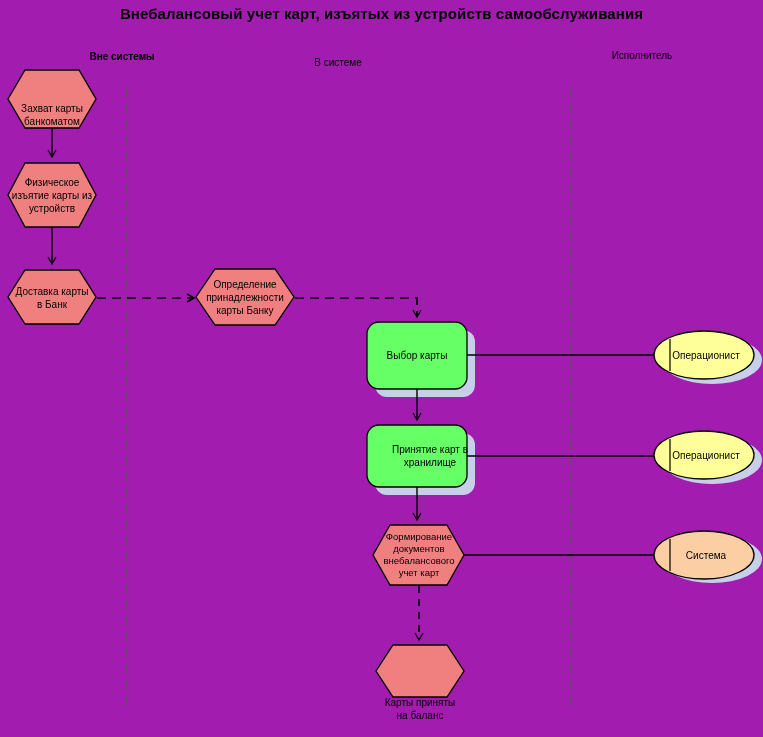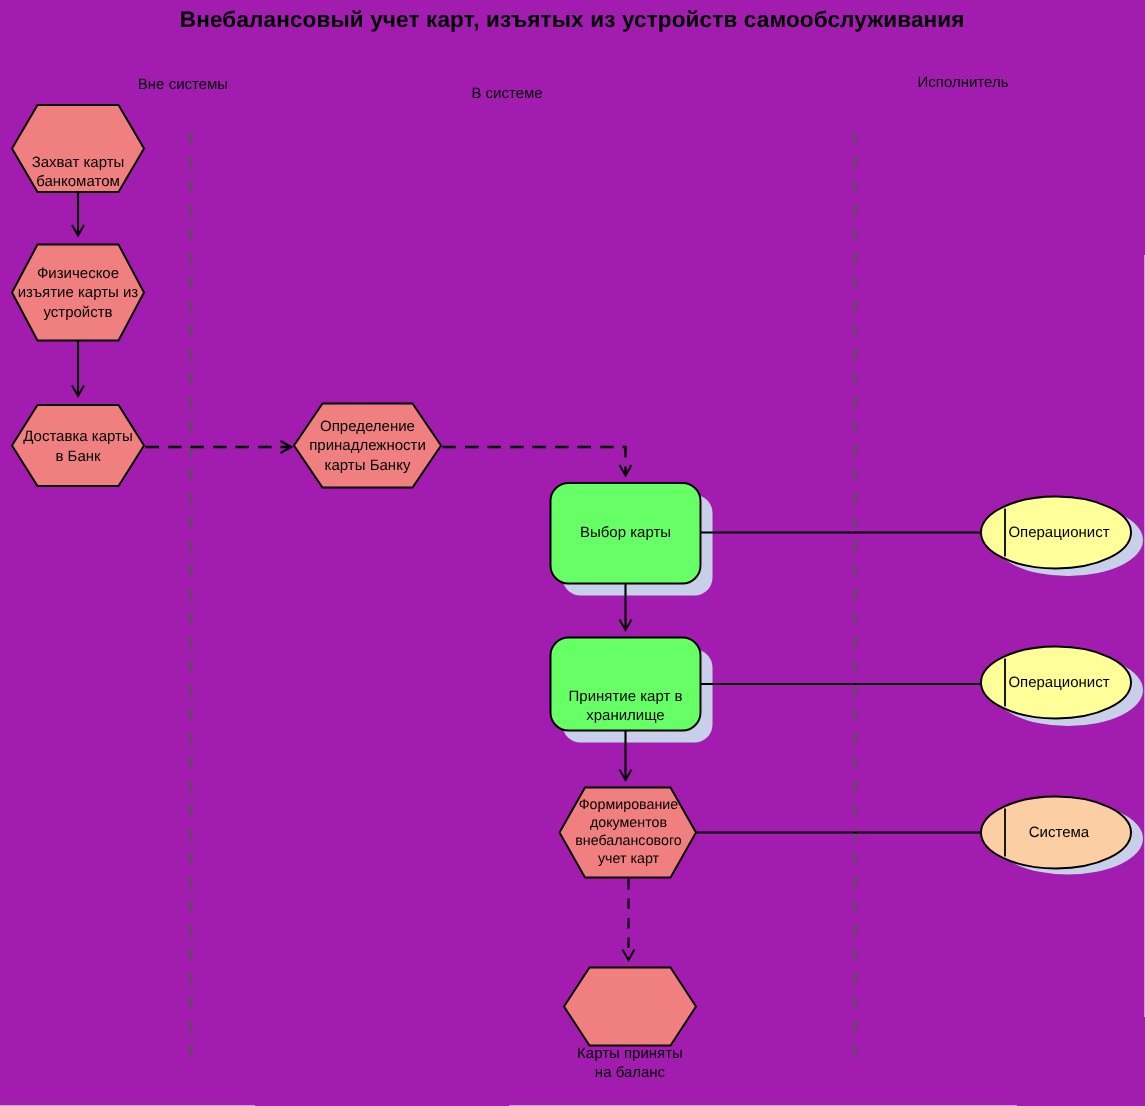--- a/index.html
+++ b/index.html
@@ -152,36 +152,36 @@
       <ellipse cx="704" cy="455" rx="50" ry="24" fill="#FFFF99"></ellipse>
       <line x1="670" y1="439" x2="670" y2="471" stroke="#000000" stroke-width="1.2"></line>
       <ellipse cx="704" cy="555" rx="50" ry="24" fill="#FBCEA4"></ellipse>
       <line x1="670" y1="539" x2="670" y2="571" stroke="#000000" stroke-width="1.2"></line>
     </g>
   </svg>
 
   <div id="diagram-title">Внебалансовый учет карт, изъятых из
 устройств самообслуживания</div>
 
-  <div class="lane-header" style="left:122px; top:51px;">Вне системы</div>
+  <div class="lane-header" style="left:122px; top:51px;font-weight:bold;">Вне системы</div>
   <div class="lane-header" style="left:323px; top:57px;margin-left:15px;">В системе</div>
   <div class="lane-header" style="left:642px; top:50px;">Исполнитель</div>
 
   <div class="node-label" style="left:8px; top:86px; width:88px; height:58px;">Захват карты
 банкоматом</div>
   <div class="node-label" style="left:4px; top:163px; width:96px; height:64px;">Физическое
 изъятие карты из
 устройств</div>
   <div class="node-label" style="left:6px; top:270px; width:92px; height:55px;">Доставка карты
 в Банк</div>
   <div class="node-label" style="left:194px; top:269px; width:102px; height:57px;">Определение
 принадлежности
 карты Банку</div>
   <div class="node-label" style="left:367px; top:322px; width:100px; height:67px;">Выбор карты</div>
-  <div class="node-label" style="left:367px; top:440px; width:100px; height:62px;">Принятие карт в
+  <div class="node-label" style="left:367px; top:425px; width:100px; height:62px;padding-left:13px;">Принятие карт в
 хранилище</div>
   <div class="node-label small" style="left:369px; top:525px; width:100px; height:60px;">Формирование
 документов
 внебалансового
 учет карт</div>
   <div class="node-label" style="left:376px; top:683px; width:88px; height:52px;">Карты приняты
 на баланс</div>
   <div class="node-label" style="left:660px; top:331px; width:92px; height:48px;">Операционист</div>
   <div class="node-label" style="left:660px; top:431px; width:92px; height:48px;">Операционист</div>
   <div class="node-label" style="left:660px; top:531px; width:92px; height:48px;">Система</div>

